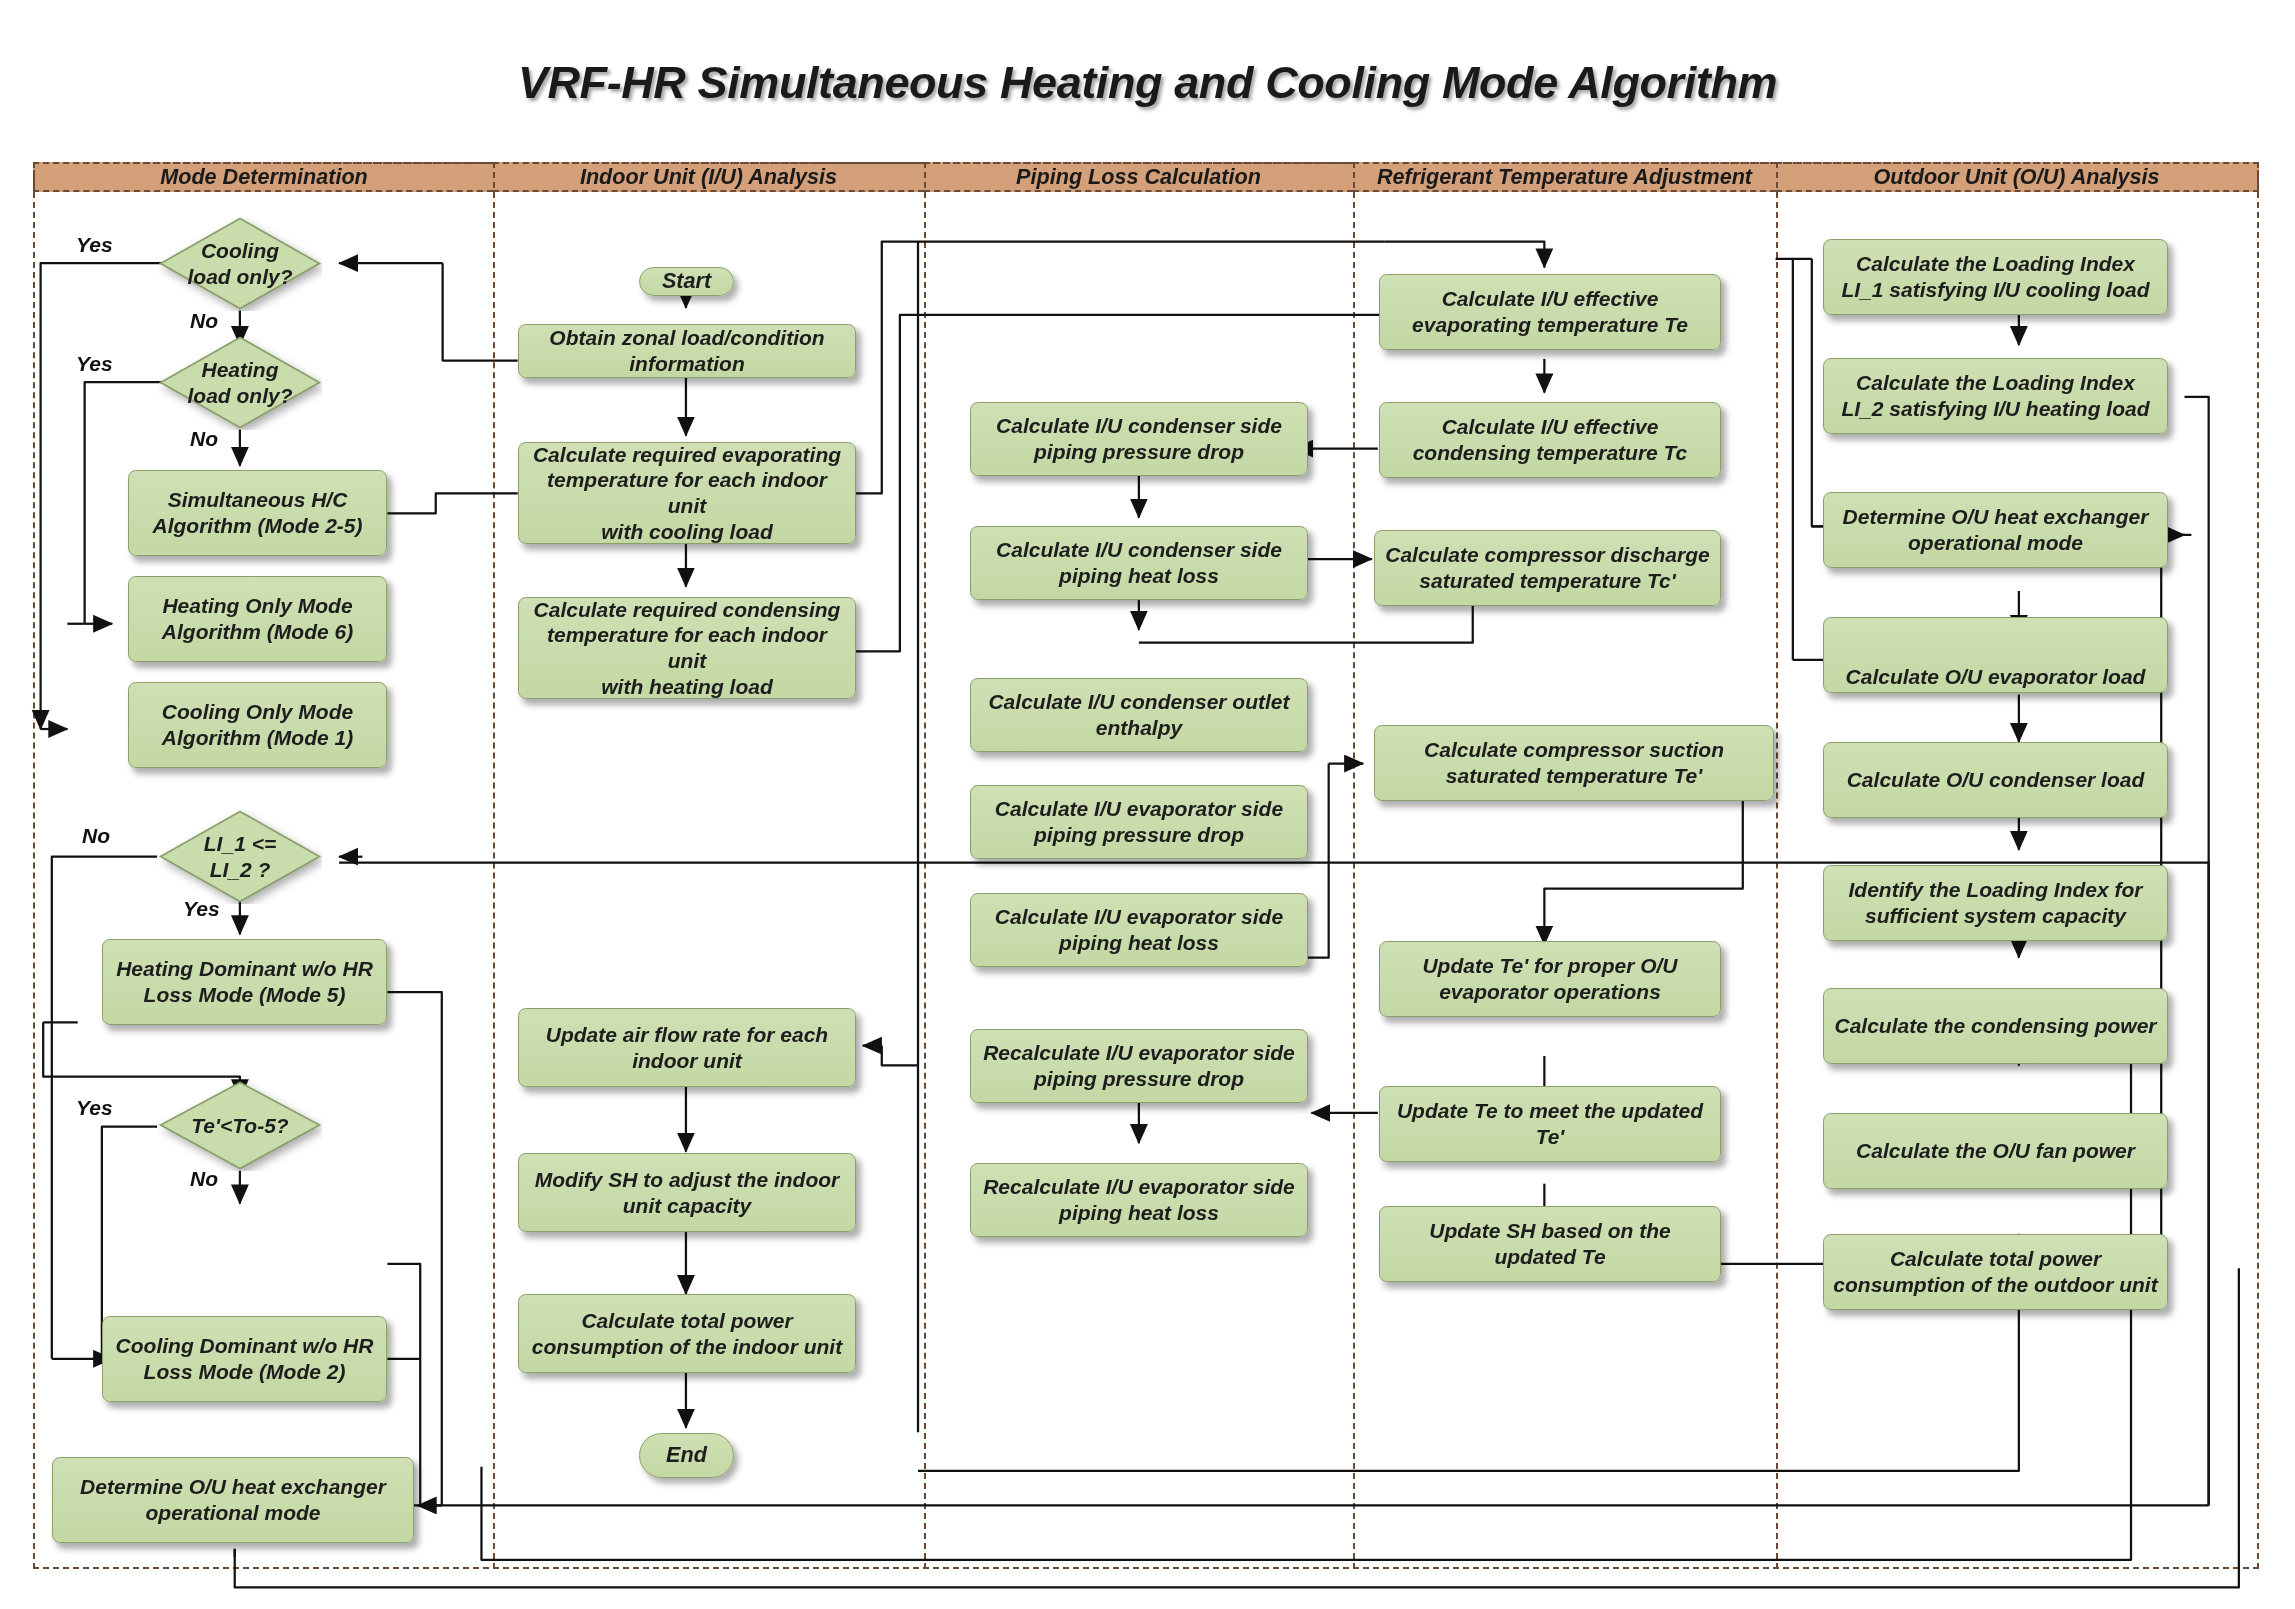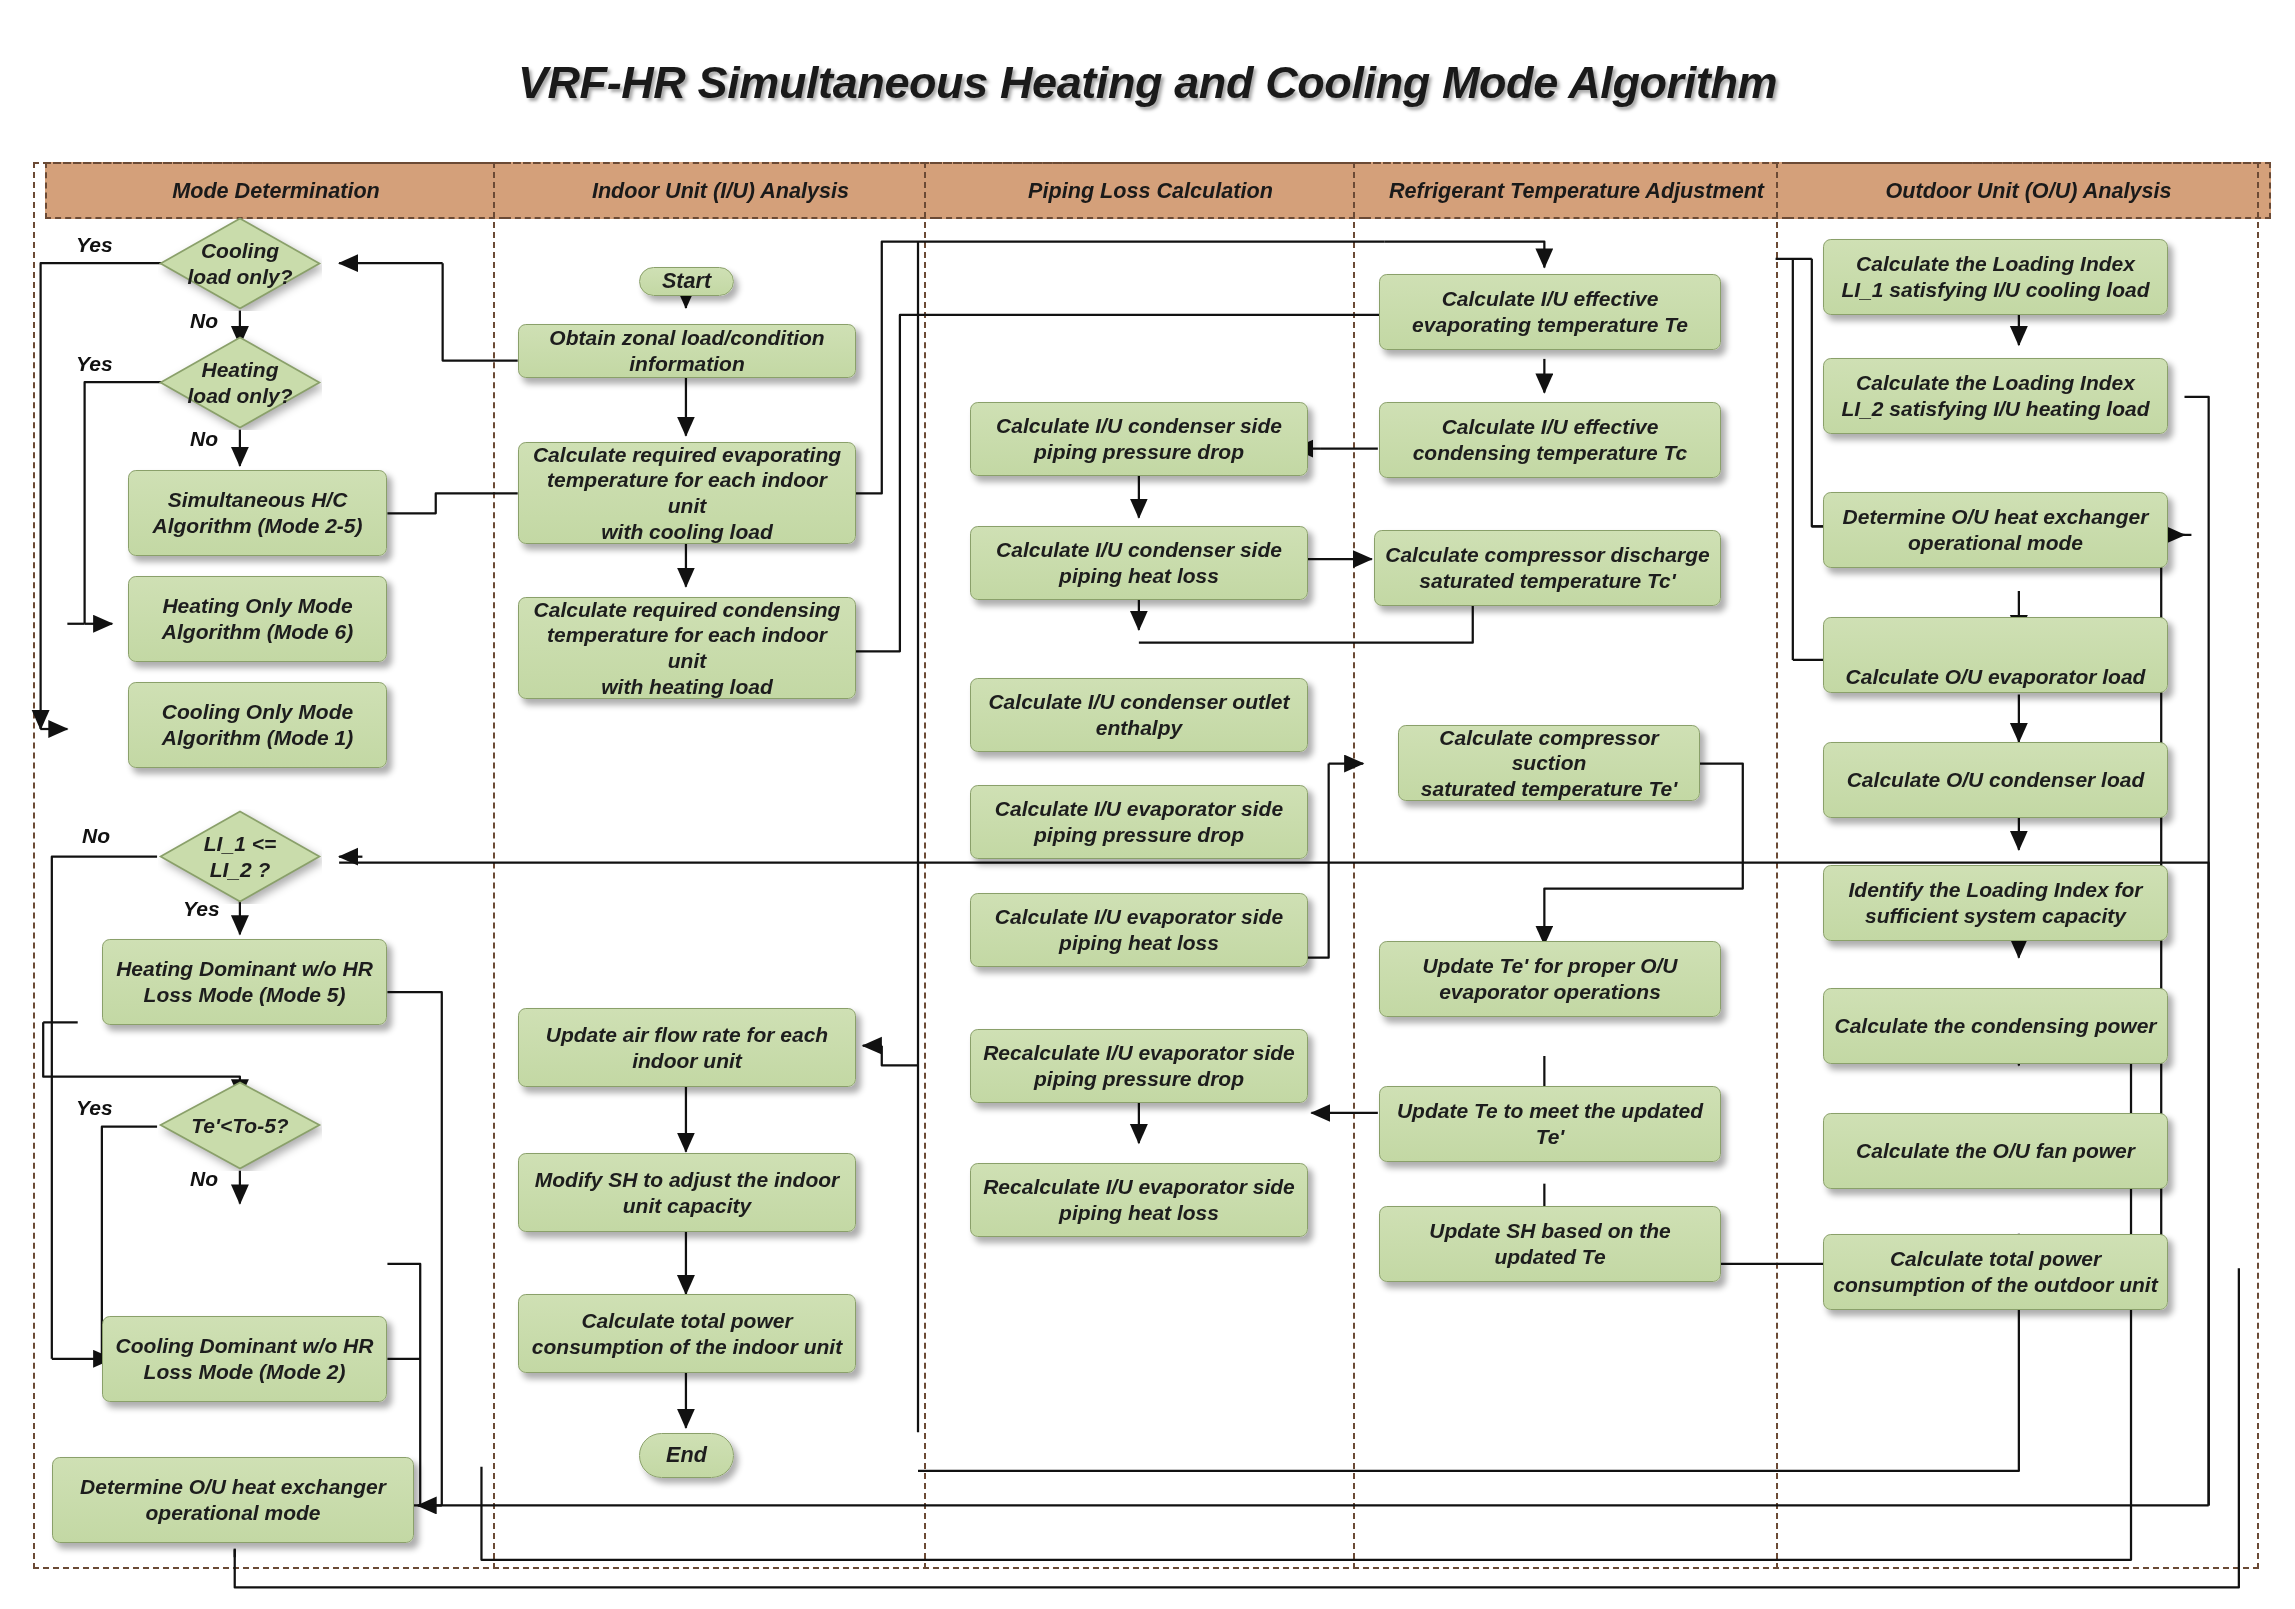--- a/index.html
+++ b/index.html
@@ -33,33 +33,32 @@
     left: 33px;
     top: 162px;
     width: 2226px;
     height: 1407px;
     border: 2.6px dashed #6b4a35;
     box-sizing: border-box;
   }
   .lane-header {
     position: absolute;
     top: 162px;
-    height: 57px;
+    height: 30px;
     background: #d4a07a;
     border-top: 2.6px dashed #6b4a35;
     border-bottom: 2.6px dashed #6b4a35;
     box-sizing: border-box;
     display: flex;
     align-items: center;
     justify-content: center;
     font-size: 21.6px;
     font-weight: bold;
     font-style: italic;
     color: #1a1a1a;
-    margin-left: 12px;
   }
   .lane-divider {
     position: absolute;
     top: 162px;
     width: 0;
     height: 1407px;
     border-left: 2.6px dashed #6b4a35;
   }
   svg#wires {
     position: absolute;
@@ -436,21 +435,21 @@
   <div class="node proc" style="left:1379px;top:402px;width:342px;height:76px;">
     <span style="white-space:pre-line;">Calculate I/U effective
 condensing temperature Tc</span>
   </div>
 
   <div class="node proc" style="left:1374px;top:530px;width:347px;height:76px;">
     <span style="white-space:pre-line;">Calculate compressor discharge
 saturated temperature Tc'</span>
   </div>
 
-  <div class="node proc" style="left:1374px;top:725px;width:302px;height:76px;margin-left:24px;">
+  <div class="node proc" style="left:1374px;top:725px;width:400px;height:76px;">
     <span style="white-space:pre-line;">Calculate compressor suction
 saturated temperature Te'</span>
   </div>
 
   <div class="node proc" style="left:1379px;top:941px;width:342px;height:76px;">
     <span style="white-space:pre-line;">Update Te' for proper O/U
 evaporator operations</span>
   </div>
 
   <div class="node proc" style="left:1379px;top:1086px;width:342px;height:76px;">

